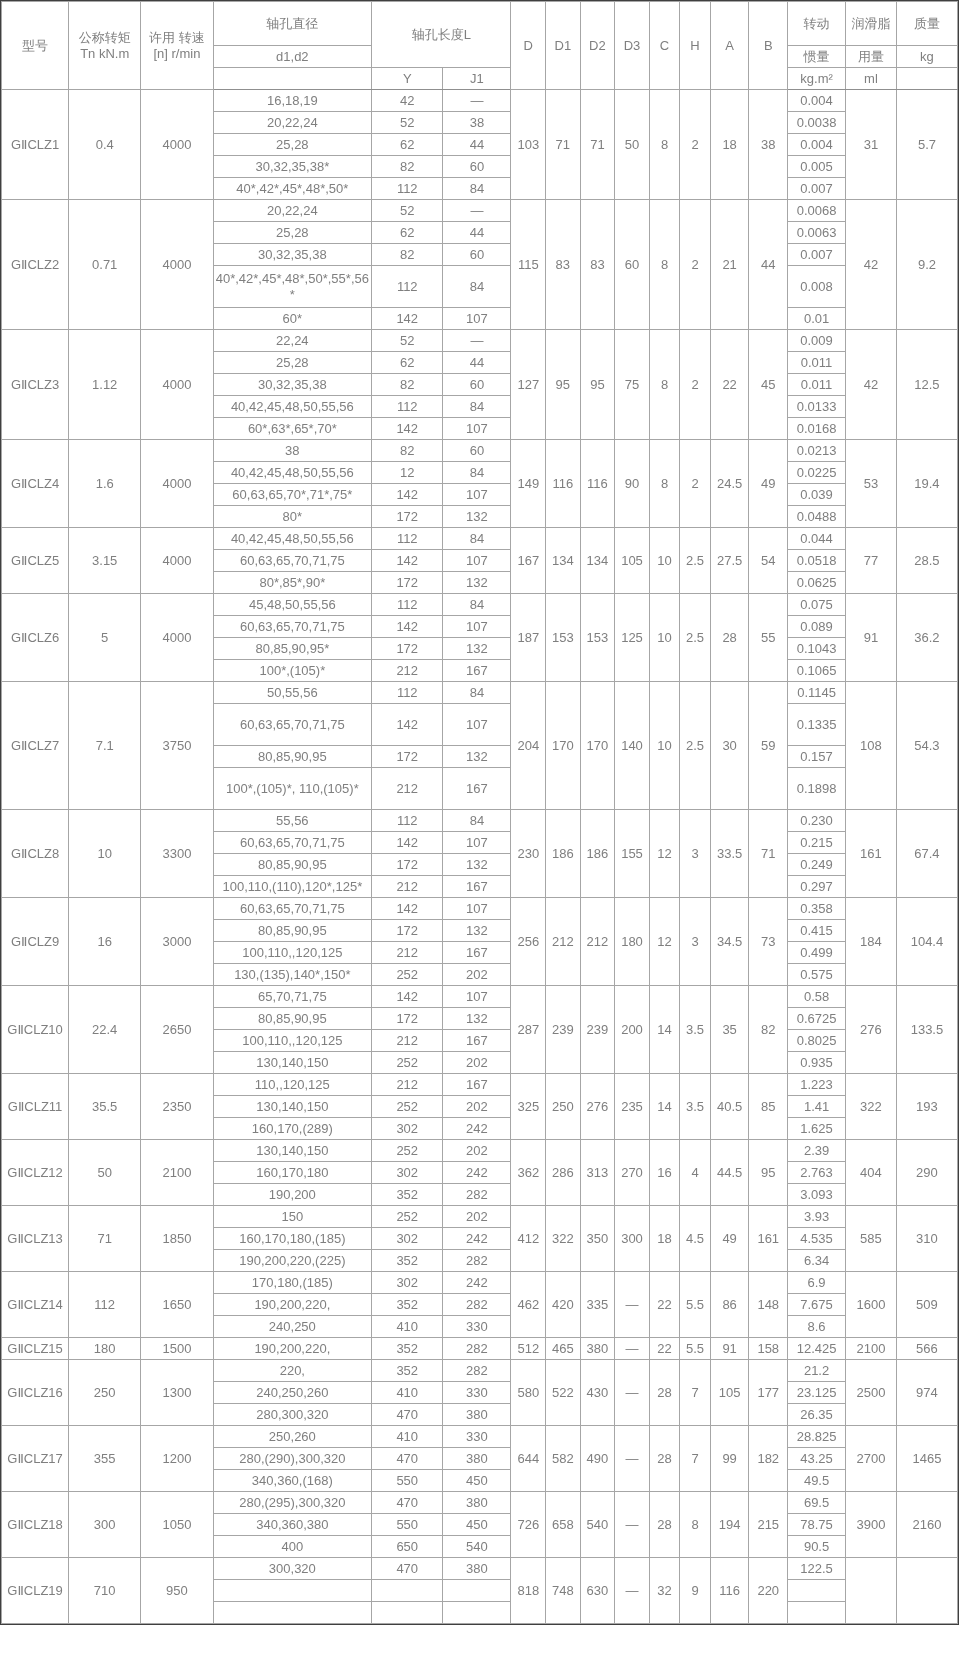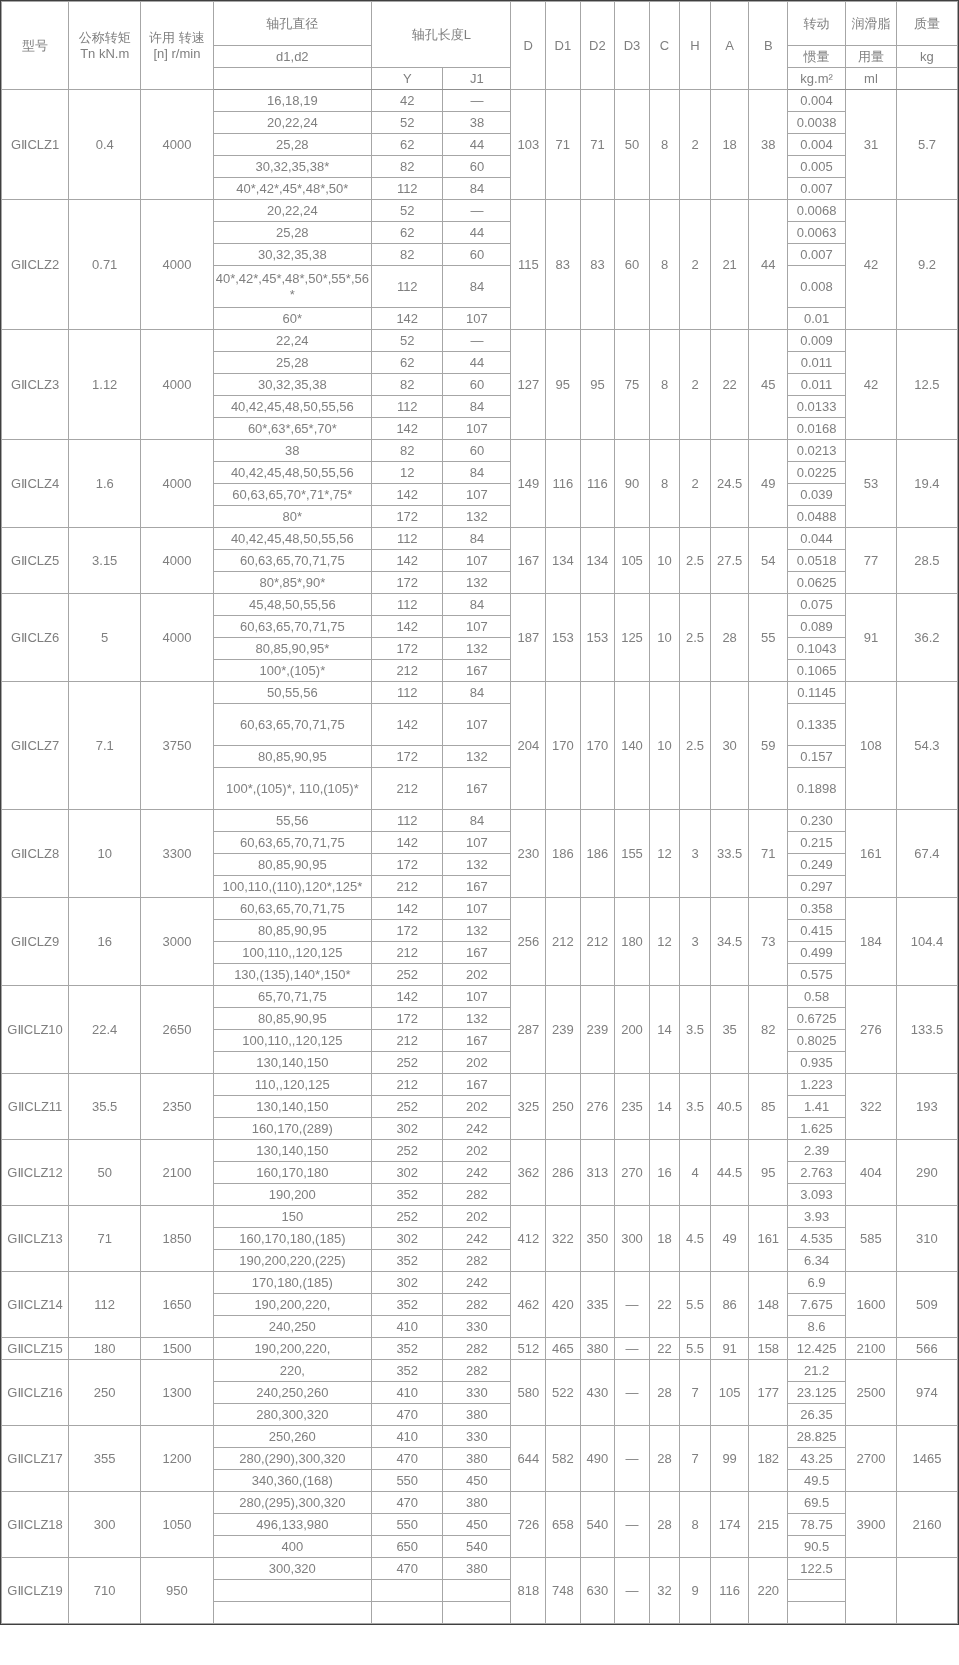--- a/index.html
+++ b/index.html
@@ -703,28 +703,28 @@
           <td rowspan="3">1050</td>
           <td>280,(295),300,320</td>
           <td>470</td>
           <td>380</td>
           <td rowspan="3">726</td>
           <td rowspan="3">658</td>
           <td rowspan="3">540</td>
           <td rowspan="3">—</td>
           <td rowspan="3">28</td>
           <td rowspan="3">8</td>
-          <td rowspan="3">174</td>
+          <td rowspan="3">194</td>
           <td rowspan="3">215</td>
           <td>69.5</td>
           <td rowspan="3">3900</td>
           <td rowspan="3">2160</td>
         </tr>
         <tr>
-          <td>496,133,980</td>
+          <td>340,360,380</td>
           <td>550</td>
           <td>450</td>
           <td>78.75</td>
         </tr>
         <tr>
           <td>400</td>
           <td>650</td>
           <td>540</td>
           <td>90.5</td>
         </tr>

